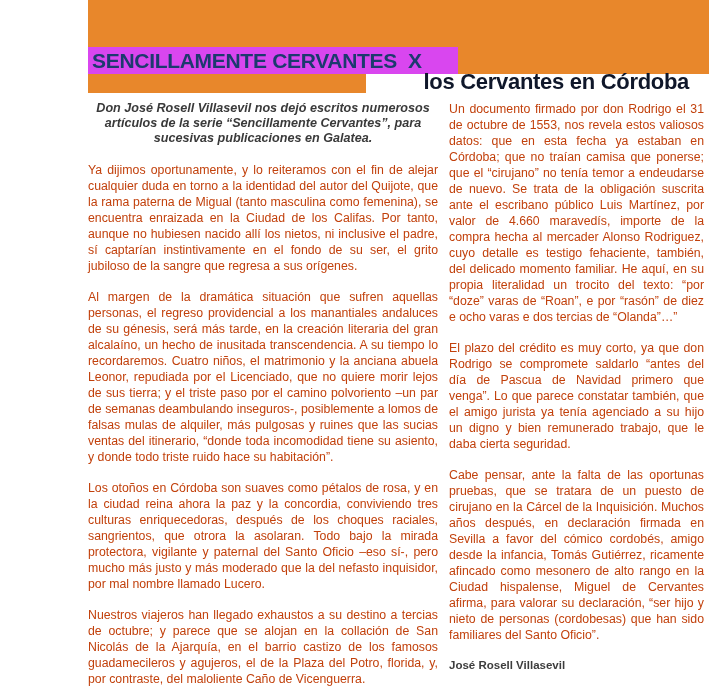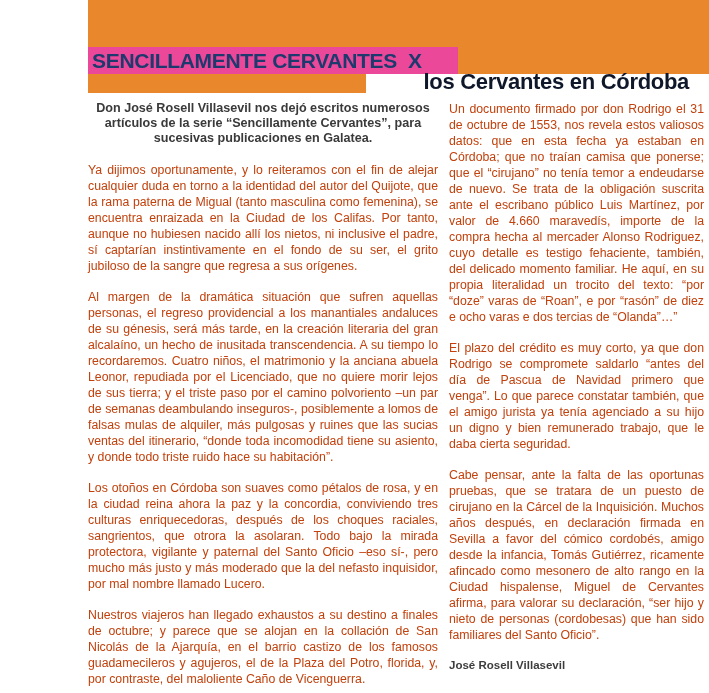--- a/index.html
+++ b/index.html
@@ -13,21 +13,21 @@
     position:relative;width:709px;height:693px;
     background:#ffffff;overflow:hidden;
   }
   
   .hdr-orange-main{
     position:absolute;left:88px;top:0;width:621px;height:74px;
     background:#E8872B;
   }
   .title1-band{
     position:absolute;left:88px;top:47px;width:370px;height:27px;
-    background:#ec4899;display:flex;align-items:center;
+    background:#d946ef;display:flex;align-items:center;
   }
   .title1{
     font-weight:bold;font-size:21px;line-height:27px;
     color:#1C3A6E;padding-left:4px;letter-spacing:-0.3px;
     white-space:pre;
   }
   .hdr-orange-strip{
     position:absolute;left:88px;top:74px;width:278px;height:19px;
     background:#E8872B;
   }
@@ -38,21 +38,21 @@
   }
   
   .col-left{
     position:absolute;left:88px;top:101px;width:350px;
   }
   .col-right{
     position:absolute;left:449px;top:101px;width:255px;
   }
   .intro{
     font-weight:bold;font-size:12.6px;line-height:15px;
-    text-align:center;color:#3a3a3a;margin:0 0 16px 0;
+    text-align:center;color:#3a3a3a;margin:0 0 16px 0;font-style:italic;
   }
   .body-par{
     font-size:12.3px;line-height:16px;text-align:justify;
     color:#c2410c;margin:0 0 15px 0;
   }
   .signature{
     font-weight:bold;font-size:11.5px;line-height:14px;
     color:#3d3d3d;margin-top:2px;padding-right:16px;
   }
 </style>
@@ -66,21 +66,21 @@
     <span class="title1">SENCILLAMENTE CERVANTES  X</span>
   </div>
   <div class="hdr-orange-strip"></div>
   <div class="title2">los Cervantes en Córdoba</div>
 
   <div class="col-left">
     <p class="intro">Don José Rosell Villasevil nos dejó escritos numerosos artículos de la serie “Sencillamente Cervantes”, para sucesivas publicaciones en Galatea.</p>
     <p class="body-par">Ya dijimos oportunamente, y lo reiteramos con el fin de alejar cualquier duda en torno a la identidad del autor del Quijote, que la rama paterna de Migual (tanto masculina como femenina), se encuentra enraizada en la Ciudad de los Califas. Por tanto, aunque no hubiesen nacido allí los nietos, ni inclusive el padre, sí captarían instintivamente en el fondo de su ser, el grito jubiloso de la sangre que regresa a sus orígenes.</p>
     <p class="body-par">Al margen de la dramática situación que sufren aquellas personas, el regreso providencial a los manantiales andaluces de su génesis, será más tarde, en la creación literaria del gran alcalaíno, un hecho de inusitada transcendencia. A su tiempo lo recordaremos. Cuatro niños, el matrimonio y la anciana abuela Leonor, repudiada por el Licenciado, que no quiere morir lejos de sus tierra; y el triste paso por el camino polvoriento –un par de semanas deambulando inseguros-, posiblemente a lomos de falsas mulas de alquiler, más pulgosas y ruines que las sucias ventas del itinerario, “donde toda incomodidad tiene su asiento, y donde todo triste ruido hace su habitación”.</p>
     <p class="body-par">Los otoños en Córdoba son suaves como pétalos de rosa, y en la ciudad reina ahora la paz y la concordia, conviviendo tres culturas enriquecedoras, después de los choques raciales, sangrientos, que otrora la asolaran. Todo bajo la mirada protectora, vigilante y paternal del Santo Oficio –eso sí-, pero mucho más justo y más moderado que la del nefasto inquisidor, por mal nombre llamado Lucero.</p>
-    <p class="body-par">Nuestros viajeros han llegado exhaustos a su destino a finales de octubre; y parece que se alojan en la collación de San Nicolás de la Ajarquía, en el barrio castizo de los famosos guadamecileros y agujeros, el de la Plaza del Potro, florida, y, por contraste, del maloliente Caño de Vicenguerra.</p>
+    <p class="body-par">Nuestros viajeros han llegado exhaustos a su destino a tercias de octubre; y parece que se alojan en la collación de San Nicolás de la Ajarquía, en el barrio castizo de los famosos guadamecileros y agujeros, el de la Plaza del Potro, florida, y, por contraste, del maloliente Caño de Vicenguerra.</p>
   </div>
 
   <div class="col-right">
     <p class="body-par">Un documento firmado por don Rodrigo el 31 de octubre de 1553, nos revela estos valiosos datos: que en esta fecha ya estaban en Córdoba; que no traían camisa que ponerse; que el “cirujano” no tenía temor a endeudarse de nuevo. Se trata de la obligación suscrita ante el escribano público Luis Martínez, por valor de 4.660 maravedís, importe de la compra hecha al mercader Alonso Rodriguez, cuyo detalle es testigo fehaciente, también, del delicado momento familiar. He aquí, en su propia literalidad un trocito del texto: “por “doze” varas de “Roan”, e por “rasón” de diez e ocho varas e dos tercias de “Olanda”…”</p>
     <p class="body-par">El plazo del crédito es muy corto, ya que don Rodrigo se compromete saldarlo “antes del día de Pascua de Navidad primero que venga”. Lo que parece constatar también, que el amigo jurista ya tenía agenciado a su hijo un digno y bien remunerado trabajo, que le daba cierta seguridad.</p>
     <p class="body-par">Cabe pensar, ante la falta de las oportunas pruebas, que se tratara de un puesto de cirujano en la Cárcel de la Inquisición. Muchos años después, en declaración firmada en Sevilla a favor del cómico cordobés, amigo desde la infancia, Tomás Gutiérrez, ricamente afincado como mesonero de alto rango en la Ciudad hispalense, Miguel de Cervantes afirma, para valorar su declaración, “ser hijo y nieto de personas (cordobesas) que han sido familiares del Santo Oficio”.</p>
     <div class="signature">José Rosell Villasevil</div>
   </div>
 
 </div>

